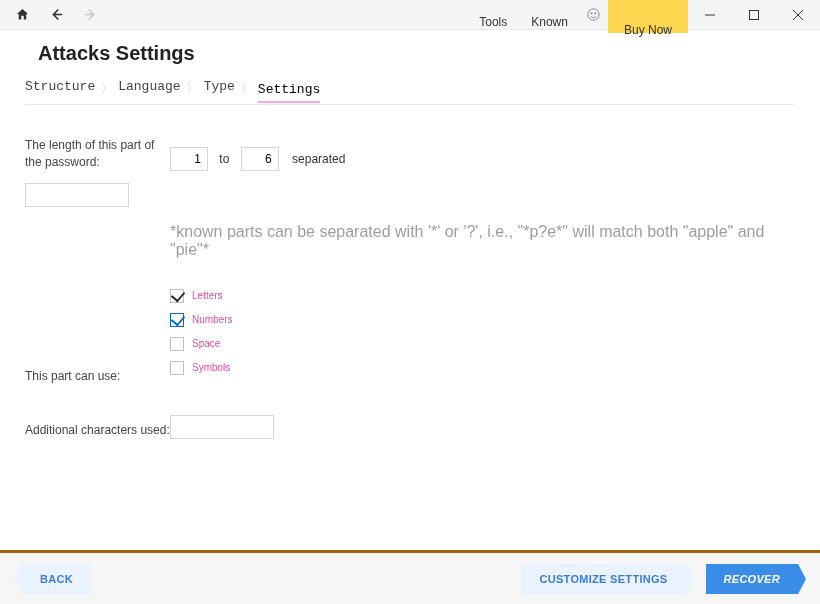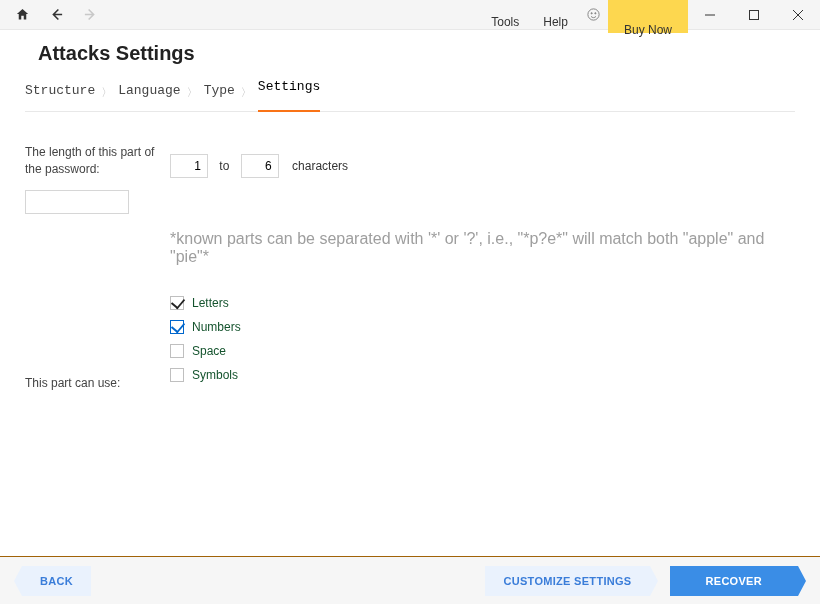--- a/index.html
+++ b/index.html
@@ -14,47 +14,47 @@
   .tb-text { font-size: 12px; color: #333; padding: 0 12px; height: 16px; line-height: 30px; cursor: pointer; }
   .tb-buy { background: #fdd74f; font-size: 12px; color: #333; padding: 18px 16px; height: 30px; line-height: 30px; cursor: pointer; }
   .winbtn { width: 44px; height: 30px; display: flex; align-items: center; justify-content: center; cursor: pointer; }
   .winbtn svg { stroke: #333; }
 
   .content { flex: 1; padding: 10px 25px 0 25px; overflow: hidden; }
   .page-title { font-size: 20px; font-weight: 700; color: #222; margin: 2px 0 14px 13px; }
 
   .bc { display: flex; align-items: center; gap: 6px; font-size: 13px; border-bottom: 1px solid #e8e8e8; padding-bottom: 6px; }
   .bc-item { color: #444; cursor: pointer; padding-bottom: 4px; font-family: Liberation Mono, monospace; }
-  .bc-item.active { color: #000; border-bottom: 2px solid #f97316; margin-bottom: -7px; padding-bottom: 16px; }
+  .bc-item.active { color: #000; border-bottom: 2px solid #f9a8d4; margin-bottom: -7px; padding-bottom: 4px; }
   .bc-sep { color: #bbb; font-size: 11px; }
 
   .form-area { margin-top: 28px; font-size: 12px; color: #333; }
   .row { display: flex; margin-bottom: 12px; align-items: flex-end; }
   .label-col { width: 145px; flex-shrink: 0; color: #444; line-height: 1.4; padding-top: 4px; }
   .control-col { flex: 1; }
   .num-in { width: 38px; height: 24px; border: 1px solid #d6d6d6; text-align: right; padding: 0 6px; font-size: 12px; font-family: inherit; }
   .txt-in { width: 104px; height: 24px; border: 1px solid #d6d6d6; padding: 0 6px; font-size: 12px; font-family: inherit; }
   .between { margin: 0 8px; font-size: 12px; color: #333; }
   .after { margin-left: 10px; font-size: 12px; color: #333; }
   .hint { color: #9e9e9e; font-size: 16px; margin-top: 4px; }
 
   .cb-row { display: flex; align-items: center; margin-bottom: 10px; gap: 8px; }
   .cb { width: 14px; height: 14px; border: 1px solid #bfbfbf; background: #fff; position: relative; display: inline-block; cursor: pointer; flex-shrink:0; }
   .cb.checked::after { content:""; position:absolute; left:2px; top:-1px; width:8px; height:10px; border-right:2px solid #222; border-bottom:2px solid #222; transform: rotate(40deg) scaleX(0.85); }
   .cb.checked.blue { border-color:#0066cc; }
   .cb.checked.blue::after { border-color:#0066cc; }
-  .cb-lbl { font-size: 12px; color: #14532d; }
+  .cb-lbl { font-size: 10px; color: #ec4899; }
 
-  .footer { height: 48px; background: #f6f6f6; border-top: 1px solid #a16207; display: flex; align-items: center; padding: 0 22px; }
+  .footer { height: 54px; background: #f6f6f6; border-top: 3px solid #a16207; display: flex; align-items: center; padding: 0 22px; }
   .btn { height: 30px; padding: 0 18px; font-size: 11px; font-weight: 700; letter-spacing: .3px; display: flex; align-items: center; cursor: pointer; position: relative; }
   .btn-back { background:#eaf2fd; color:#3a7dd9; }
   .btn-back::before { content:""; position:absolute; left:-8px; top:0; width:0;height:0;border-top:15px solid transparent;border-bottom:15px solid transparent;border-right:8px solid #eaf2fd; }
   .btn-cust { background:#eaf2fd; color:#3a7dd9; margin-right: 20px; }
   .btn-cust::after { content:""; position:absolute; right:-8px; top:0; width:0;height:0;border-top:15px solid transparent;border-bottom:15px solid transparent;border-left:8px solid #eaf2fd; }
-  .btn-rec { background:#3a8de6; color:#fff; padding: 0 36px; }
+  .btn-rec { background:#3a8de6; color:#fff; padding: 0 18px; font-style: italic; }
   .btn-rec::after { content:""; position:absolute; right:-8px; top:0; width:0;height:0;border-top:15px solid transparent;border-bottom:15px solid transparent;border-left:8px solid #3a8de6; }
   .footer-spacer { flex:1; }
 </style>
 </head>
 <body>
 
 <div class="titlebar">
   <div class="tb-left">
     <div class="tb-icon-btn">
       <svg width="15" height="15" viewBox="0 0 24 24" fill="#333">
@@ -67,21 +67,21 @@
         </svg>
     </div>
     <div class="tb-icon-btn disabled">
       <svg width="15" height="15" viewBox="0 0 24 24" fill="none" stroke="#c8c8c8" stroke-width="2.5">
           <path d="M9 4l8 8-8 8M17 12H3"></path>
         </svg>
     </div>
   </div>
   <div class="tb-spacer"></div>
   <div class="tb-text">Tools</div>
-  <div class="tb-text">Help</div>
+  <div class="tb-text">Known</div>
   <div class="tb-icon-btn">
     <svg width="15" height="15" viewBox="0 0 24 24" fill="none" stroke="#888" stroke-width="1.6">
         <circle cx="12" cy="12" r="9"></circle>
         <circle cx="9" cy="10" r="1" fill="#888"></circle>
         <circle cx="15" cy="10" r="1" fill="#888"></circle>
         <path d="M8 15c1 1.3 2.5 2 4 2s3-.7 4-2"></path>
       </svg>
   </div>
   <div class="tb-buy">Buy Now</div>
   <div class="winbtn">
@@ -116,21 +116,21 @@
     </div>
 
   <div class="form-area">
 
     <div class="row">
       <div class="label-col">The length of this part of the password:</div>
       <div class="control-col">
         <input class="num-in" value="1" style="">
         <span class="between">to</span>
         <input class="num-in" value="6" style="">
-        <span class="after">characters</span>
+        <span class="after">separated</span>
       </div>
     </div>
 
     <div class="row">
       <div class="control-col">
         <input class="txt-in" value="" style="">
       </div>
     </div>
 
     <div class="row">
@@ -153,20 +153,26 @@
             <span class="cb"></span>
             <span class="cb-lbl">Space</span>
           </div>
           <div class="cb-row">
             <span class="cb"></span>
             <span class="cb-lbl">Symbols</span>
           </div>
         </div>
     </div>
 
+    <div class="row" style="margin-top:30px">
+      <div class="label-col">Additional characters used:</div>
+      <div class="control-col">
+        <input class="txt-in" value="" style="">
+      </div>
+    </div>
 
   </div>
 </div>
 
 <div class="footer">
   <div class="btn btn-back">BACK</div>
   <div class="footer-spacer"></div>
   <div class="btn btn-cust">CUSTOMIZE SETTINGS</div>
   <div class="btn btn-rec">RECOVER</div>
 </div>

